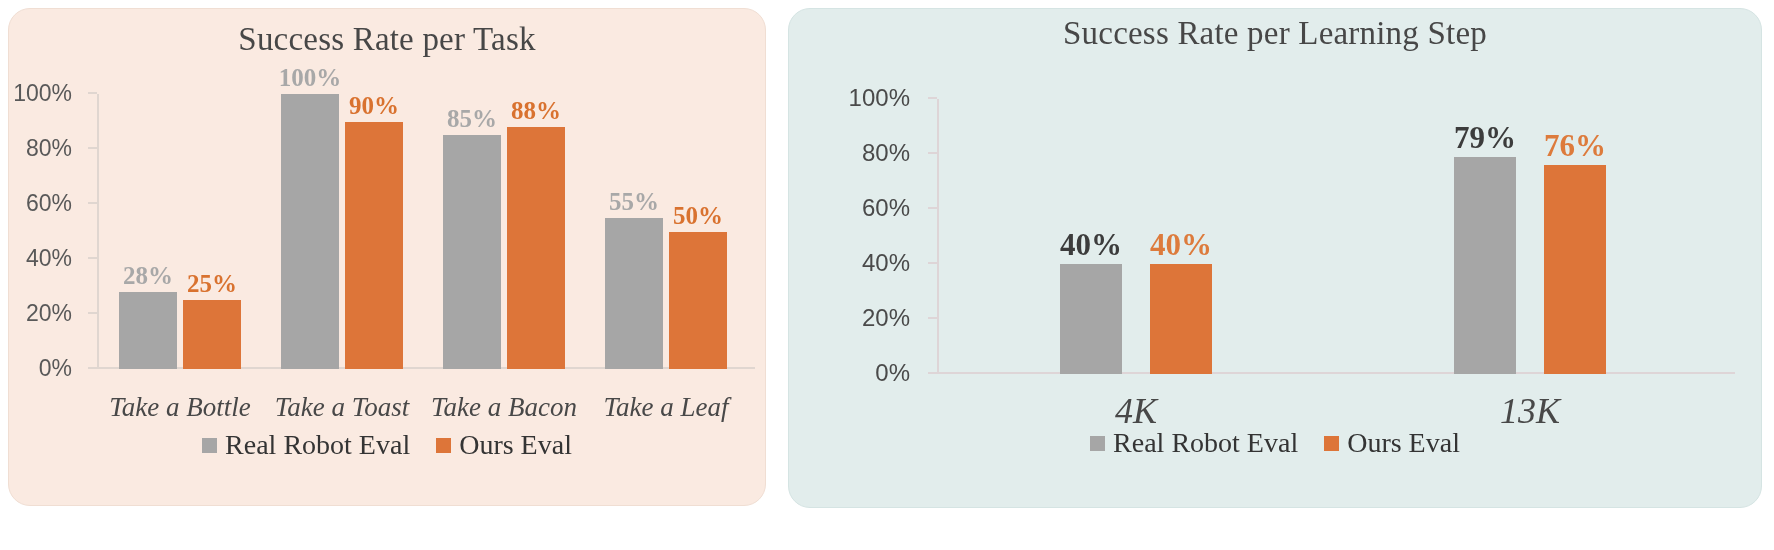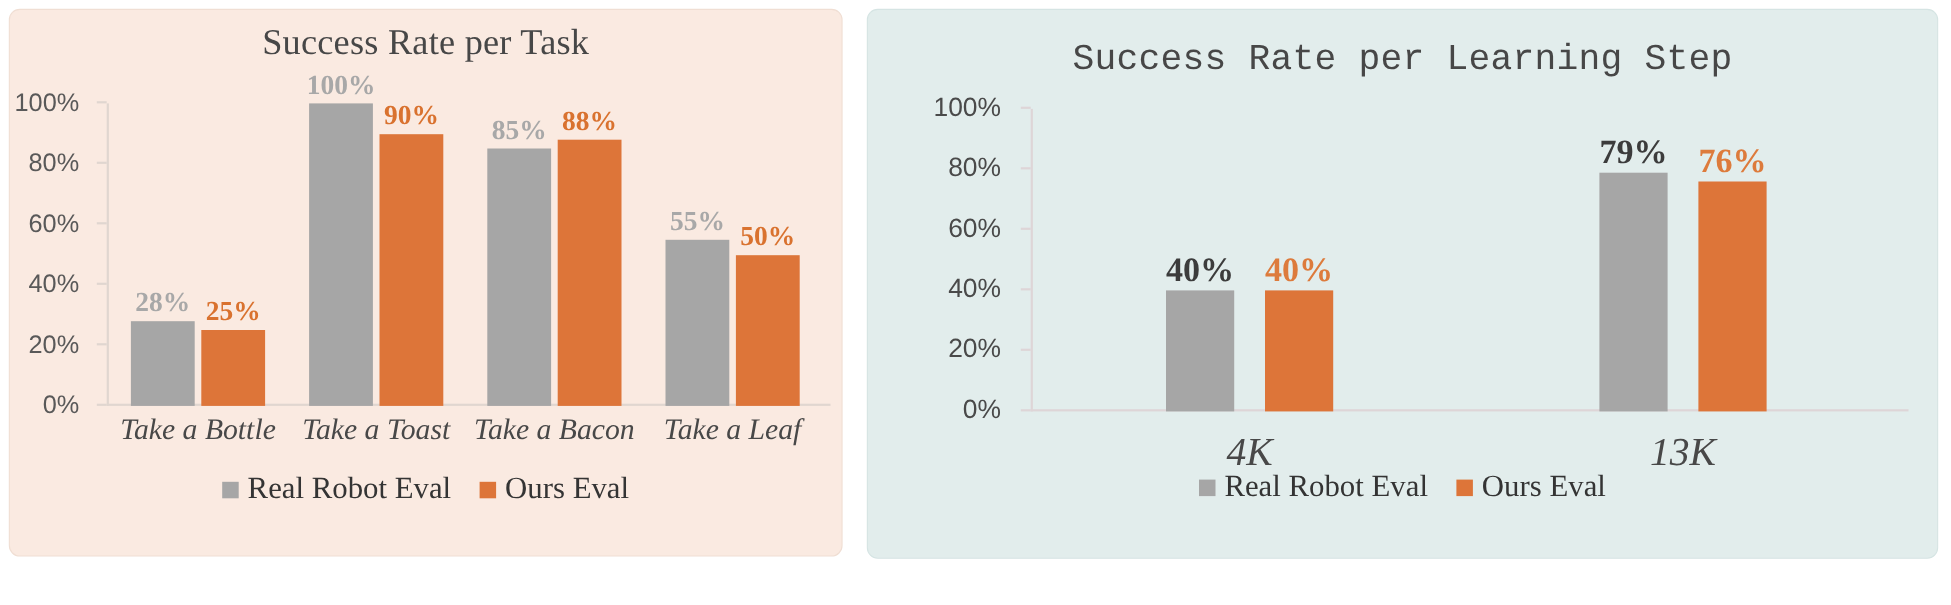--- a/index.html
+++ b/index.html
@@ -17,21 +17,21 @@
     position: relative;
     width: 1774px;
     height: 550px;
     display: flex;
     align-items: flex-start;
   }
 
   
   .panel {
     position: relative;
-    border-radius: 10px;
+    border-radius: 22px;
     box-sizing: border-box;
   }
   .panel-left {
     width: 758px;
     height: 498px;
     margin: 8px 0 0 8px;
     background: #faeae1;
     border: 1px solid #f0ded3;
   }
   .panel-right {
@@ -46,21 +46,21 @@
     position: absolute;
     left: 0;
     right: 0;
     text-align: center;
     font-family: "Liberation Serif", serif;
     font-size: 33px;
     color: #474747;
     letter-spacing: .2px;
   }
   .panel-left .chart-title { top: 12px; }
-  .panel-right .chart-title { top: 27px; font-family: Liberation Mono, monospace; }
+  .panel-right .chart-title { top: 6px; }
 
   
   .plot {
     position: absolute;
   }
   .panel-left .plot {
     left: 88px;
     top: 85px;
     width: 650px;
     height: 275px;
@@ -163,21 +163,21 @@
   .panel-left .bar-label.gray { color: #a8a8a8; }
   .panel-left .bar-label.orange { color: #d9722f; }
   .panel-right .bar-label.gray { color: #3c3c3c; }
   .panel-right .bar-label.orange { color: #dd7b3c; }
 
   .cat-label {
     position: absolute;
     top: 100%;
     left: 50%;
     transform: translateX(-50%);
-    margin-top: 6px;
+    margin-top: 23px;
     font-family: "Liberation Serif", serif;
     font-style: italic;
     font-size: 27px;
     color: #484848;
     white-space: nowrap;
   }
   .panel-right .cat-label { font-size: 36px; margin-top: 16px; }
 
   
   .legend {

